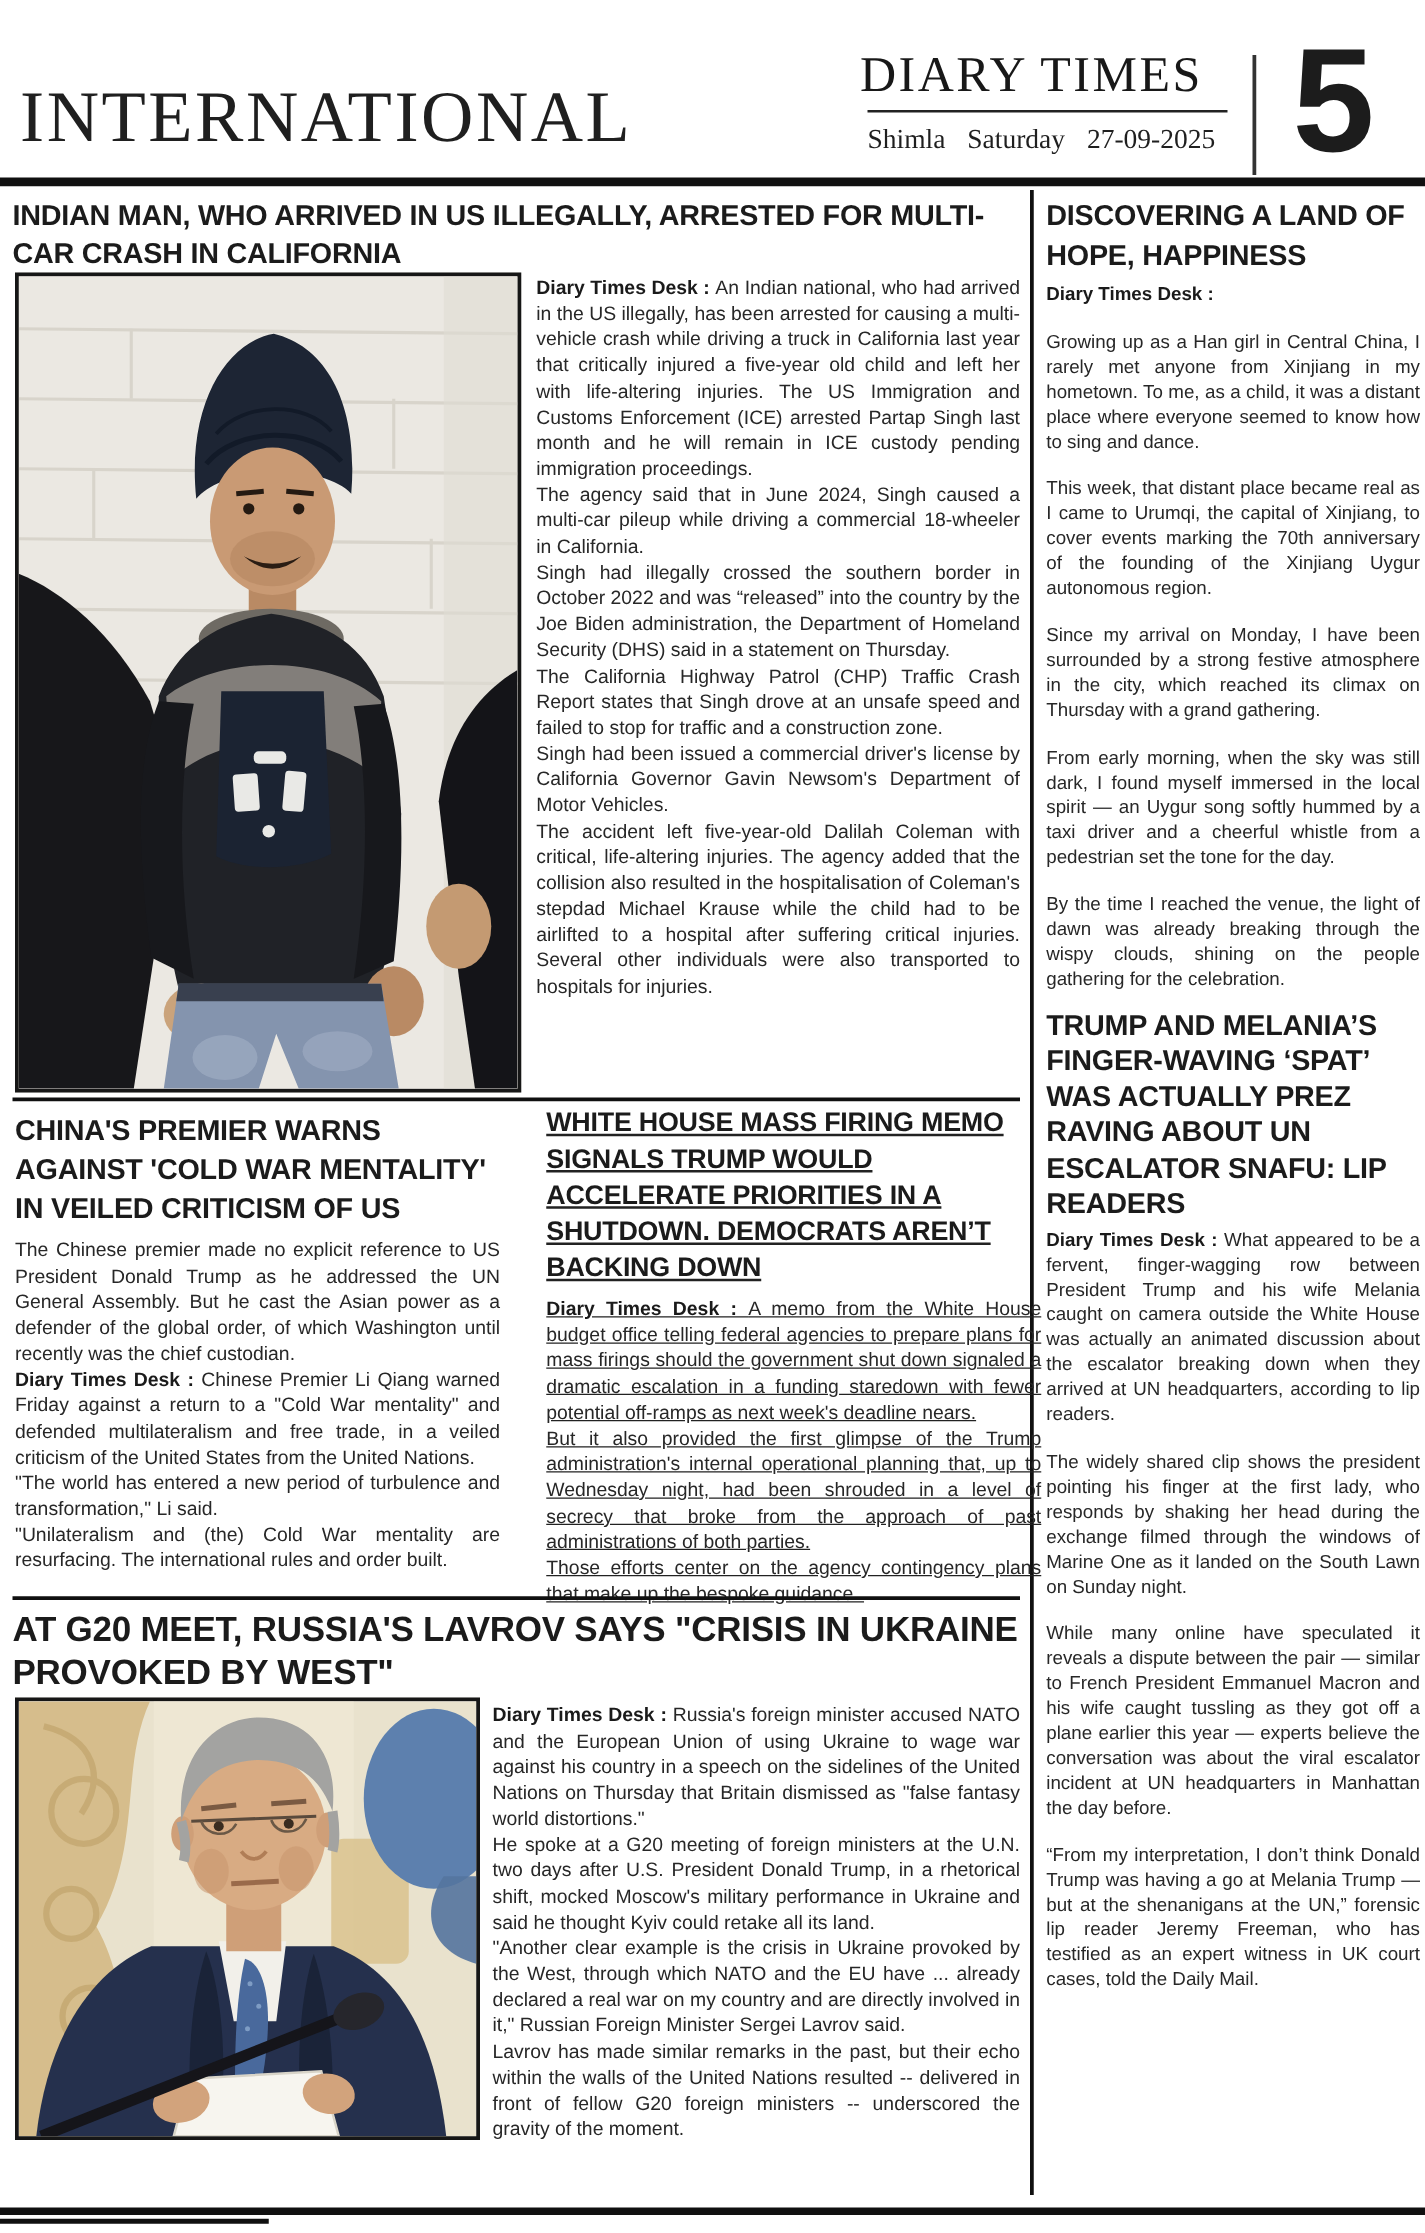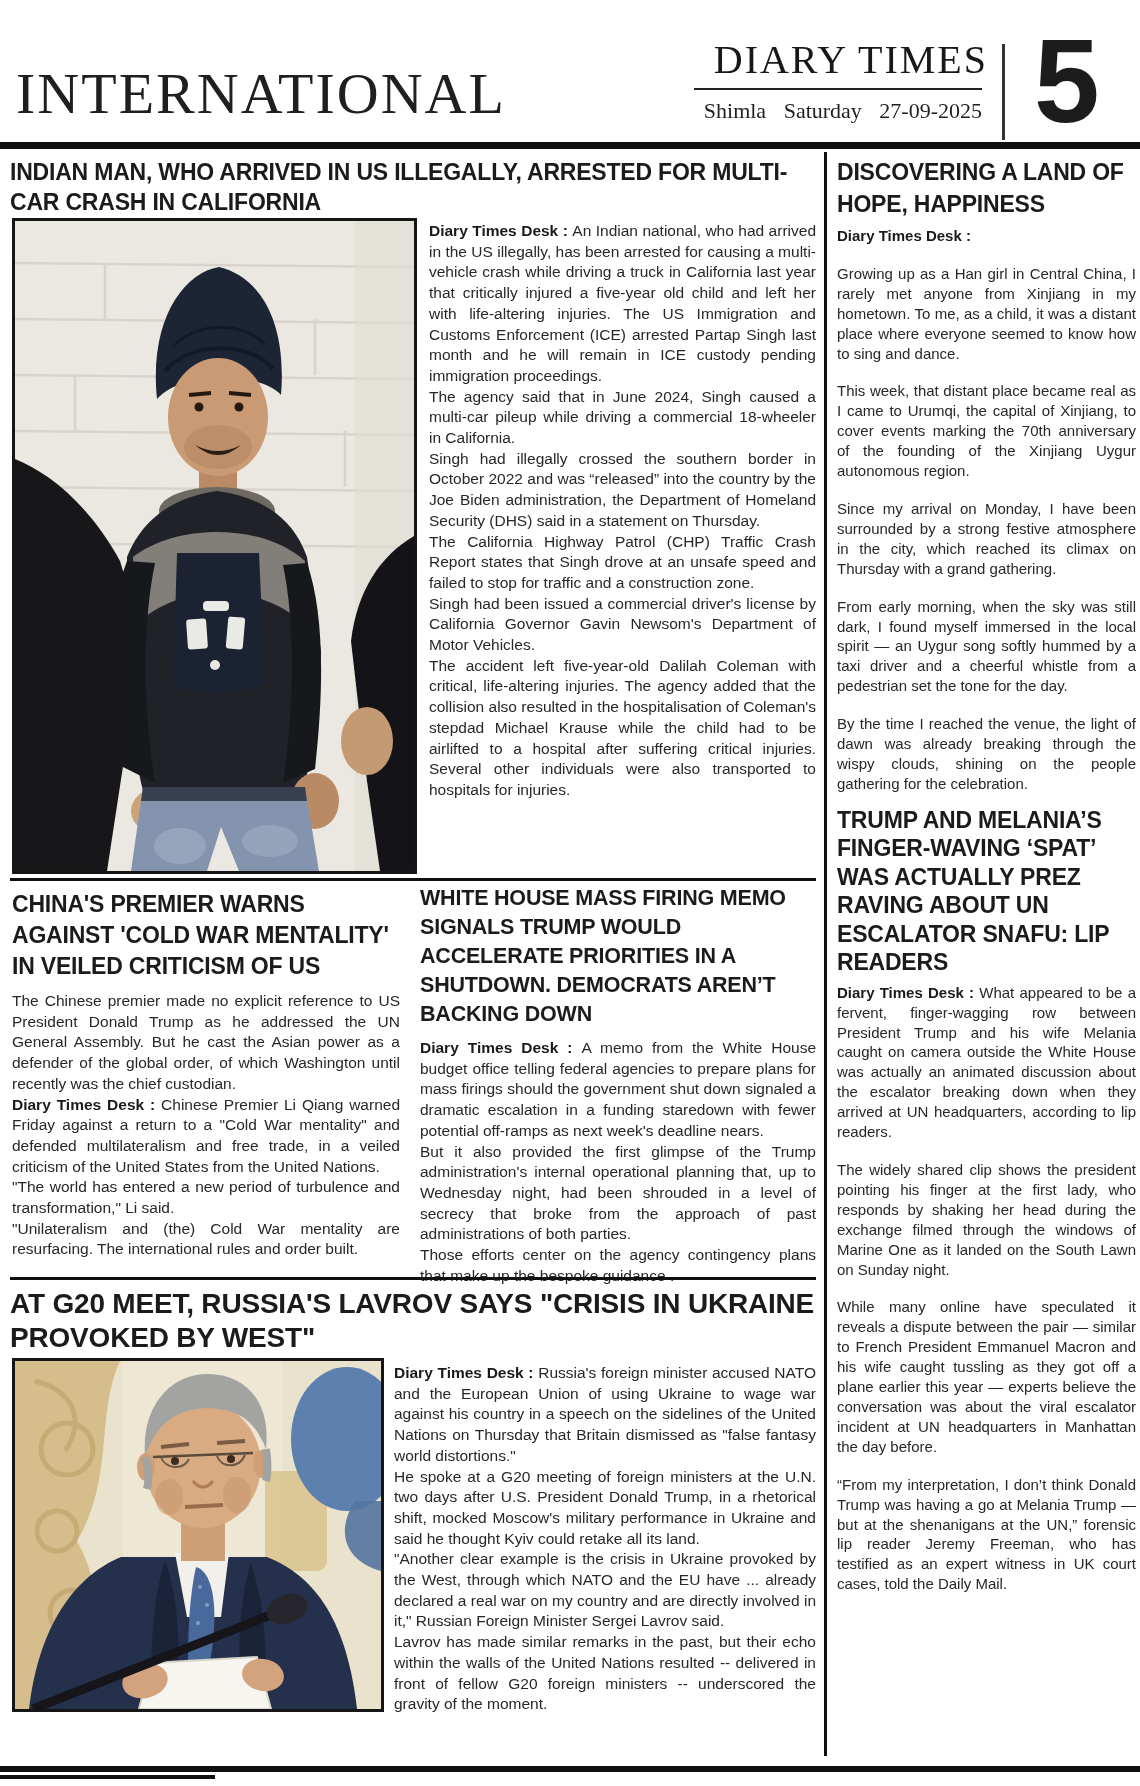--- a/index.html
+++ b/index.html
@@ -2,21 +2,21 @@
 <html><head>
 <meta charset="utf-8">
 <style>
   * { margin:0; padding:0; box-sizing:border-box; }
   html,body { background:#ffffff; }
   body { width:1140px; height:1786px; position:relative; font-family:"Liberation Sans","DejaVu Sans",sans-serif; color:#222; }
   .abs { position:absolute; }
 
   
   .section-title { left:16px; top:60px; font-family:"Liberation Serif","DejaVu Serif",serif; font-size:58px; letter-spacing:2px; color:#1f1f1f; white-space:nowrap; }
-  .masthead { left:688px; top:36px; width:300px; text-align:right; }
+  .masthead { left:688px; top:36px; width:300px; text-align:left; }
   .masthead-title { font-family:"Liberation Serif","DejaVu Serif",serif; font-size:40px; letter-spacing:2px; color:#181818; white-space:nowrap; }
   .masthead-rule { height:2px; background:#222; margin:5px 6px 8px; }
   .masthead-date { font-family:"Liberation Serif","DejaVu Serif",serif; font-size:22px; color:#1f1f1f; white-space:nowrap; }
   .masthead-date span { margin:0 6px; }
   .head-divider { left:1002px; top:44px; width:3px; height:96px; background:#333; }
   .page-num { left:1034px; top:22px; font-size:118px; font-weight:800; color:#1c1c1c; line-height:1; letter-spacing:-2px; }
 
   .rule { background:#101010; }
   .header-rule { left:0; top:142px; width:1140px; height:7px; }
   .rule2 { left:10px; top:878px; width:806px; height:3px; }
@@ -32,21 +32,21 @@
   .h-wh { font-size:21.5px; line-height:29px; }
   .h-lavrov { left:10px; top:1287px; width:806px; font-size:28px; line-height:34px; }
   .h-discover { font-size:23px; line-height:32px; }
   .h-trump { font-size:23px; line-height:28.5px; margin-top:12px; }
 
   
   .bodycol p { text-align:justify; font-size:15.5px; line-height:20.7px; color:#272727; }
   .bodycol p strong { color:#1a1a1a; }
   .art1-body { left:429px; top:221px; width:387px; }
   .china-block { left:12px; top:889px; width:388px; }
-  .wh-block { left:420px; top:884px; width:396px; }
+  .wh-block { left:437px; top:884px; width:396px;text-decoration:underline; }
   .china-block .bodycol, .wh-block .bodycol { margin-top:9px; }
   .lavrov-body { left:394px; top:1363px; width:422px; }
 
   
   .right-col { left:837px; top:156px; width:299px; }
   .right-col .bodycol p { font-size:15px; line-height:19.9px; }
   .right-col .bodycol p + p { margin-top:18px; }
   .right-col .bodycol { margin-top:6px; }
   .byline-line { font-weight:700; font-size:16px; }
 

